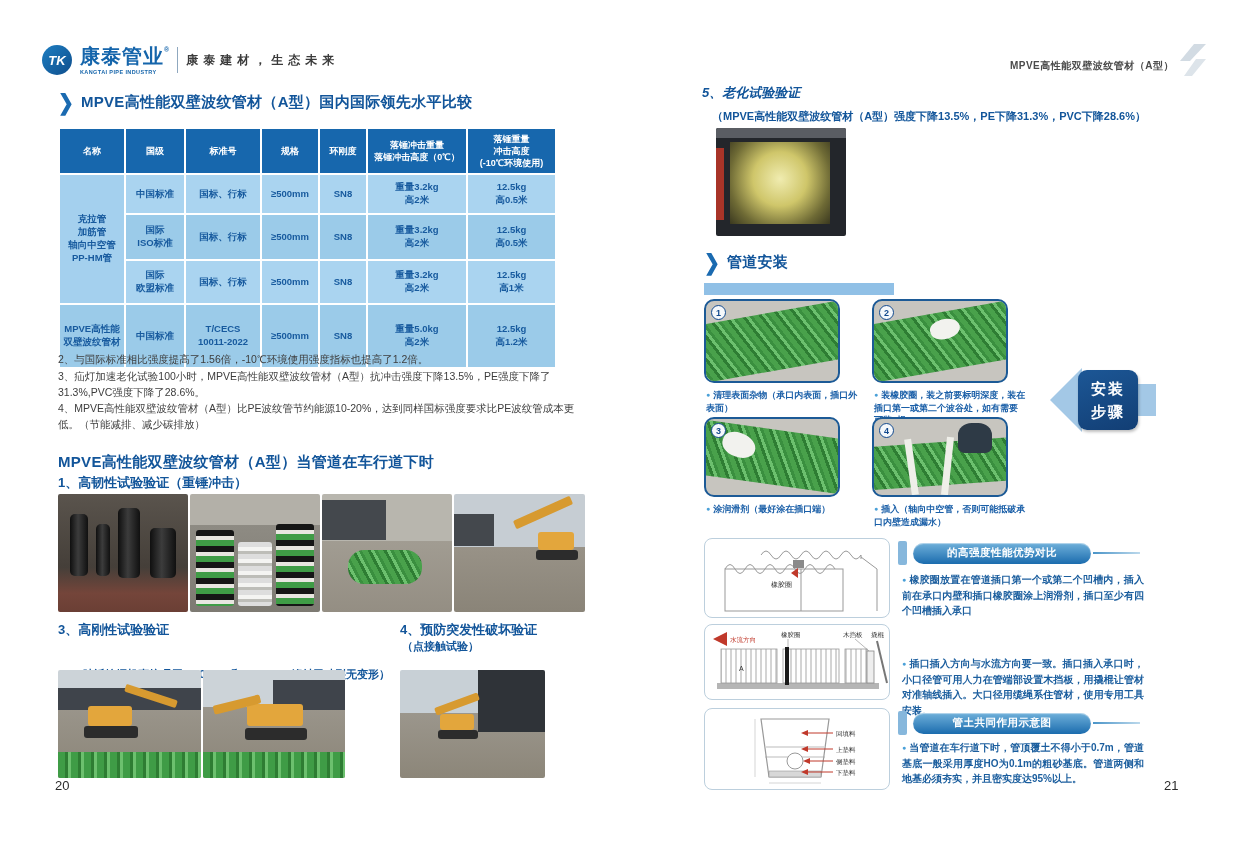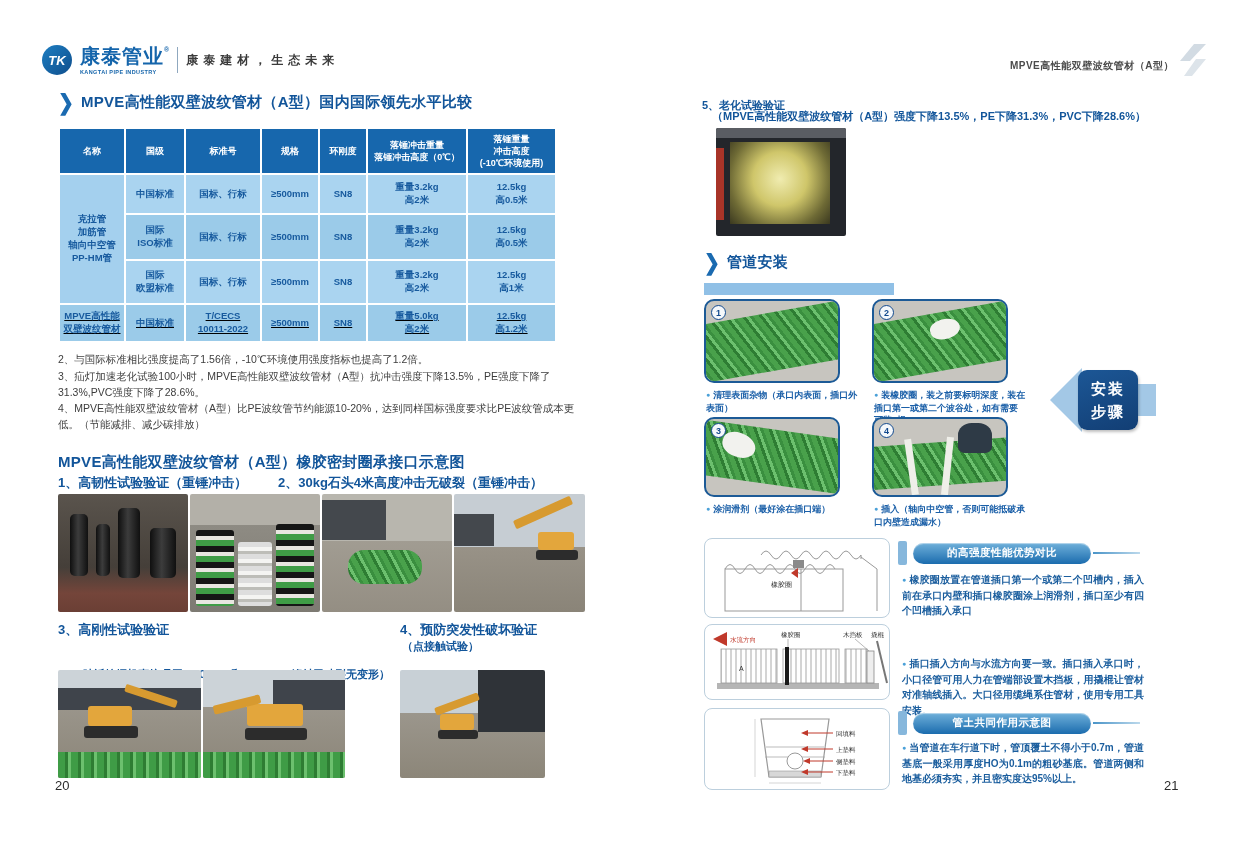--- a/index.html
+++ b/index.html
@@ -183,21 +183,21 @@
         <td data-bind="left.table.rows.2.cells.0">国际
 欧盟标准</td>
         <td data-bind="left.table.rows.2.cells.1">国标、行标</td>
         <td data-bind="left.table.rows.2.cells.2">≥500mm</td>
         <td data-bind="left.table.rows.2.cells.3">SN8</td>
         <td data-bind="left.table.rows.2.cells.4">重量3.2kg
 高2米</td>
         <td data-bind="left.table.rows.2.cells.5">12.5kg
 高1米</td>
       </tr>
-      <tr class="r-dark" style="height:36px;text-decoration:underline;">
+      <tr class="r-dark" style="height:62px;">
         <td data-bind="left.table.rows.3.cells.0">MPVE高性能
 双壁波纹管材</td>
         <td data-bind="left.table.rows.3.cells.1">中国标准</td>
         <td data-bind="left.table.rows.3.cells.2">T/CECS
 10011-2022</td>
         <td data-bind="left.table.rows.3.cells.3">≥500mm</td>
         <td data-bind="left.table.rows.3.cells.4">SN8</td>
         <td data-bind="left.table.rows.3.cells.5">重量5.0kg
 高2米</td>
         <td data-bind="left.table.rows.3.cells.6">12.5kg
@@ -206,23 +206,22 @@
     </tbody>
       </table>
   </div>
 
   <div class="abs notes" style="left:58px; top:352px; width:528px;">
     <div data-bind="left.notes.1">2、与国际标准相比强度提高了1.56倍，-10℃环境使用强度指标也提高了1.2倍。</div>
     <div data-bind="left.notes.2">3、疝灯加速老化试验100小时，MPVE高性能双壁波纹管材（A型）抗冲击强度下降13.5%，PE强度下降了31.3%,PVC强度下降了28.6%。</div>
     <div data-bind="left.notes.3">4、MPVE高性能双壁波纹管材（A型）比PE波纹管节约能源10-20%，达到同样国标强度要求比PE波纹管成本更低。（节能减排、减少碳排放）</div>
   </div>
 
-  <div class="abs sec-title" style="left:58px; top:453px;" data-bind="left.s2_title">MPVE高性能双壁波纹管材（A型）橡胶密封圈承接口示意图</div>
+  <div class="abs sec-title" style="left:58px; top:453px;" data-bind="left.s2_title">MPVE高性能双壁波纹管材（A型）当管道在车行道下时</div>
   <div class="abs sub-blue-13" style="left:58px; top:474px;" data-bind="left.s2_item1">1、高韧性试验验证（重锤冲击）</div>
-  <div class="abs sub-blue-13" style="left:278px; top:474px;" data-bind="left.s2_item2">2、30kg石头4米高度冲击无破裂（重锤冲击）</div>
 
   <div class="photo ph1" style="left:58px; top:494px; width:130px; height:118px;">
     <div class="cyl" style="left:12px; top:20px; width:18px; height:62px;"></div>
     <div class="cyl" style="left:38px; top:30px; width:14px; height:52px;"></div>
     <div class="cyl" style="left:60px; top:14px; width:22px; height:70px;"></div>
     <div class="cyl" style="left:92px; top:34px; width:26px; height:50px;"></div>
   </div>
   <div class="photo ph2" style="left:190px; top:494px; width:130px; height:118px;">
     <div class="stack" style="left:6px; width:38px; height:76px;"></div>
     <div class="stack wh" style="left:48px; width:34px; height:64px;"></div>
@@ -260,21 +259,21 @@
   </div>
   <div class="photo" style="left:400px; top:670px; width:145px; height:108px; background:linear-gradient(180deg,#c8d0d6 0%,#c8d0d6 40%,#9b968c 40%,#8c8679 100%);">
     <div class="bldg" style="left:78px; top:0; width:67px; height:62px; background:#2f3338;"></div>
     <div class="exc-arm" style="left:34px; top:30px; width:46px; height:8px; transform:rotate(-20deg);"></div>
     <div class="exc-body" style="left:40px; top:44px; width:34px; height:16px;"></div>
     <div class="tracks" style="left:38px; top:60px; width:40px; height:9px;"></div>
   </div>
 
   <div class="abs page-num" style="left:55px; top:778px;" data-bind="left.page_number">20</div>
 
-  <div class="abs sub-blue-13" style="left:702px; top:98px; font-size:11px;" data-bind="right.s5_title">5、老化试验验证</div>
+  <div class="abs sub-blue-13" style="left:702px; top:84px; font-size:13px;font-style:italic;" data-bind="right.s5_title">5、老化试验验证</div>
   <div class="abs sub-blue-11" style="left:712px; top:109px;" data-bind="right.s5_sub">（MPVE高性能双壁波纹管材（A型）强度下降13.5%，PE下降31.3%，PVC下降28.6%）</div>
   <div class="photo aging" style="left:716px; top:128px; width:130px; height:108px;">
     <div class="topbar"></div>
     <div class="glow"></div>
     <div class="red"></div>
   </div>
 
   <div class="abs" style="left:704px; top:253px; display:flex; align-items:center; gap:7px;">
     <span class="sec-arrow" data-bind="icons.section_arrow">❯</span>
     <span class="sec-title" data-bind="right.install_title">管道安装</span>

